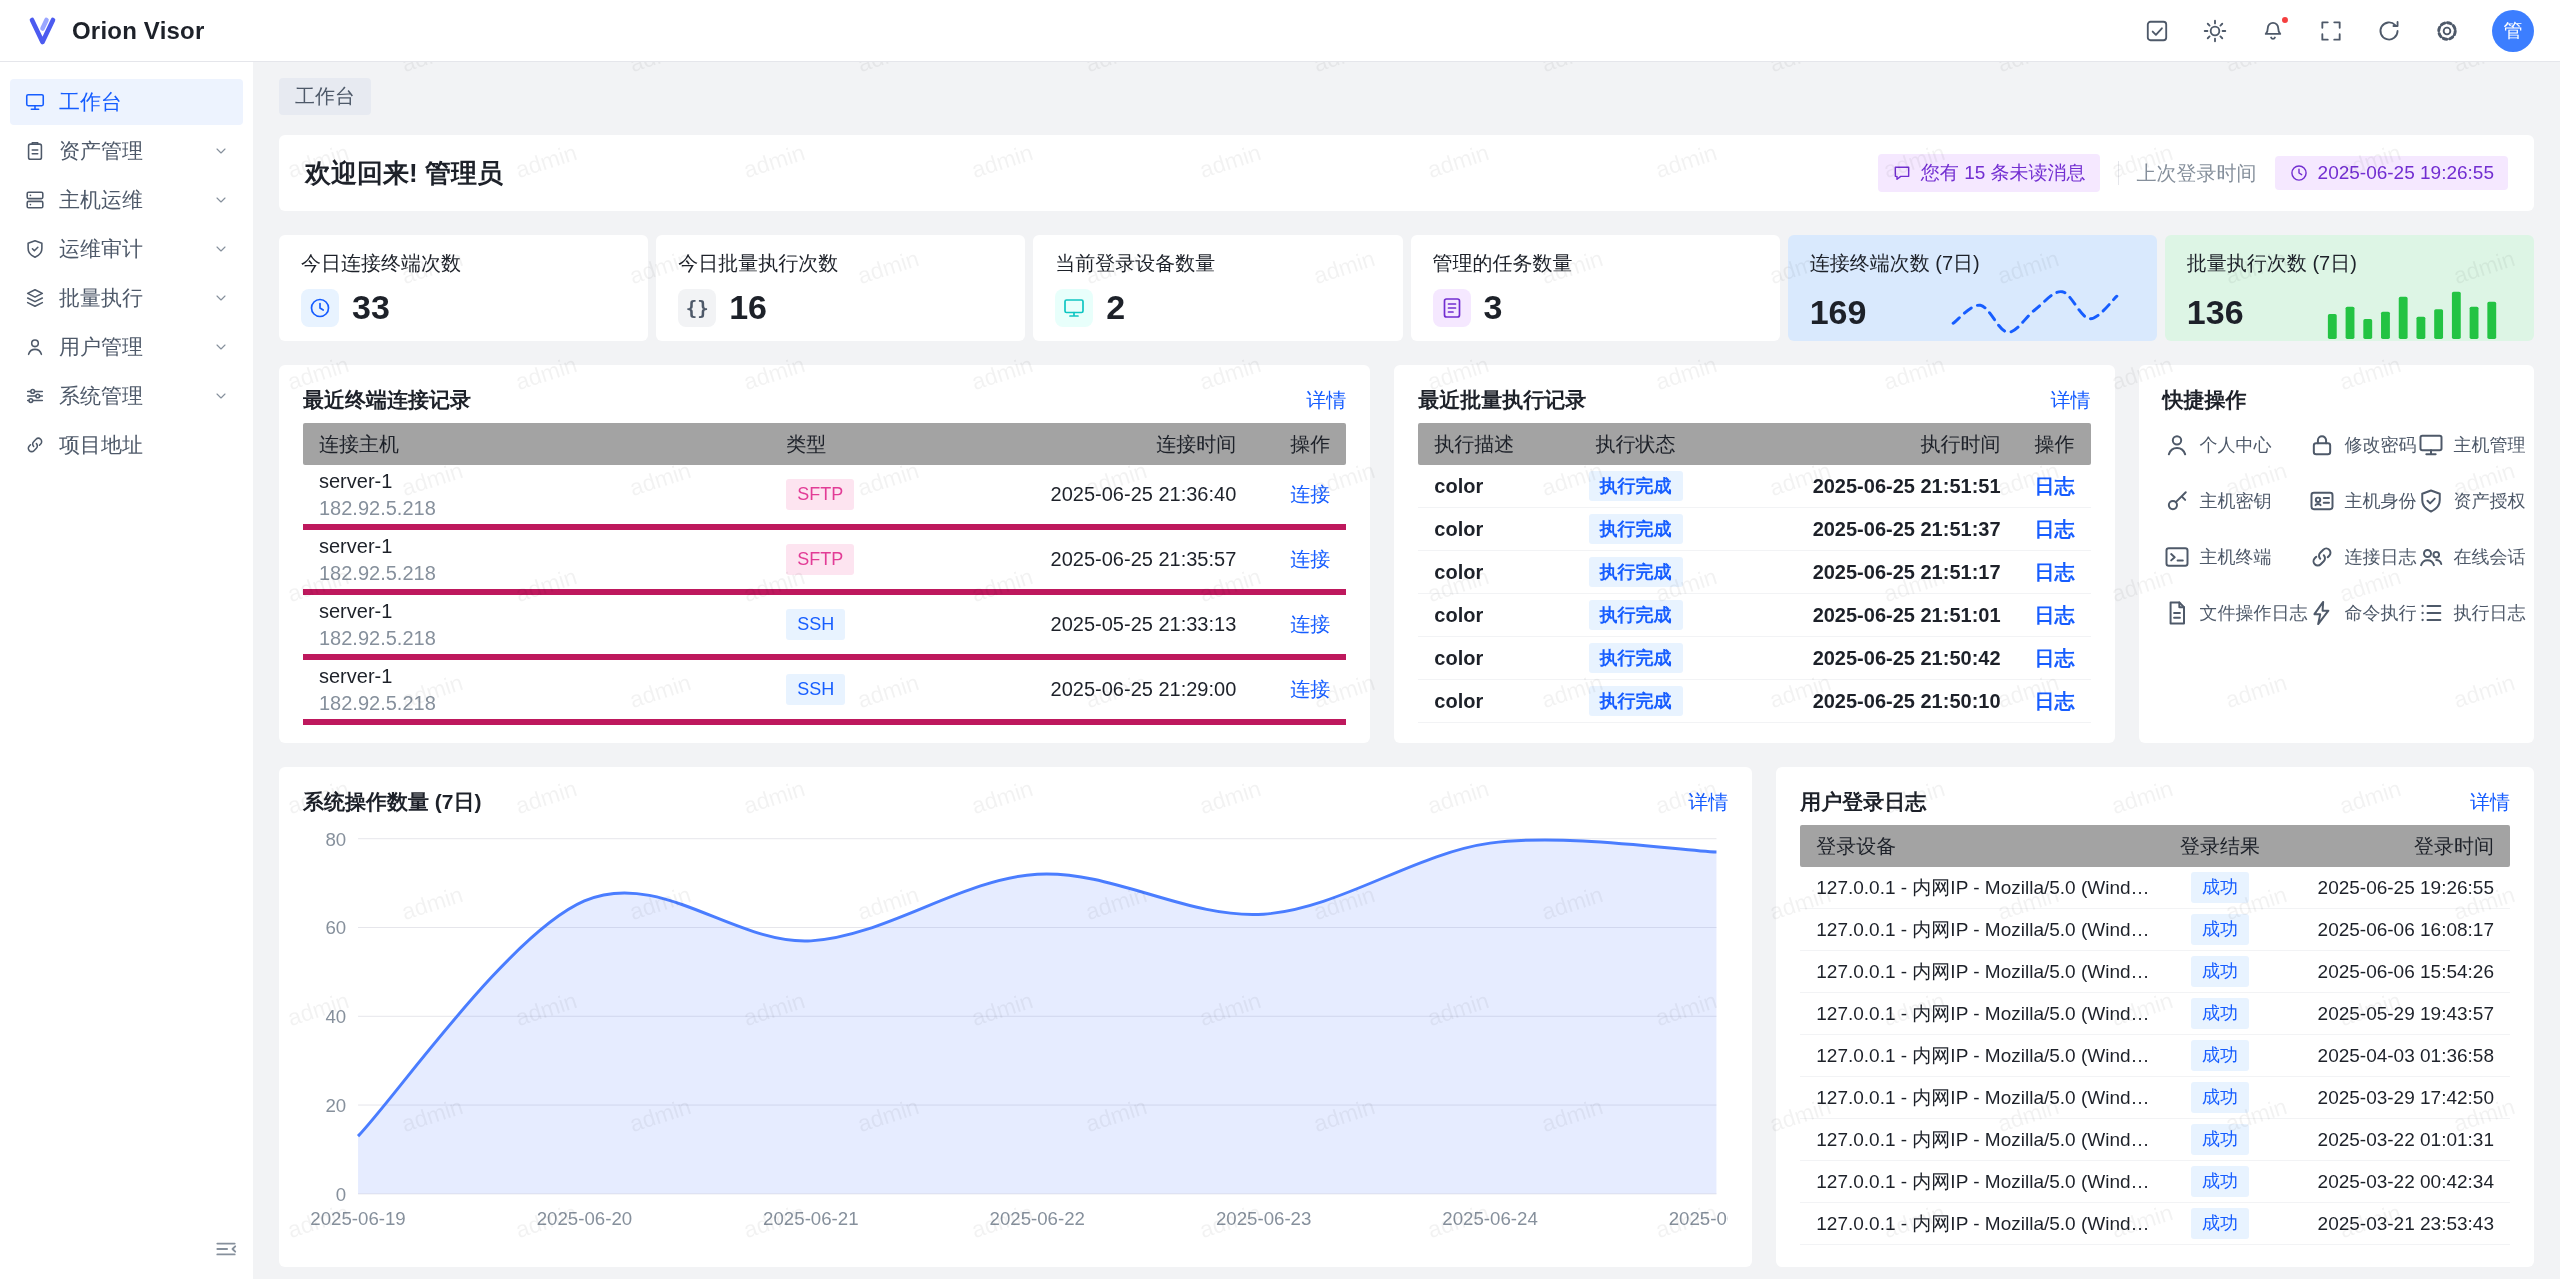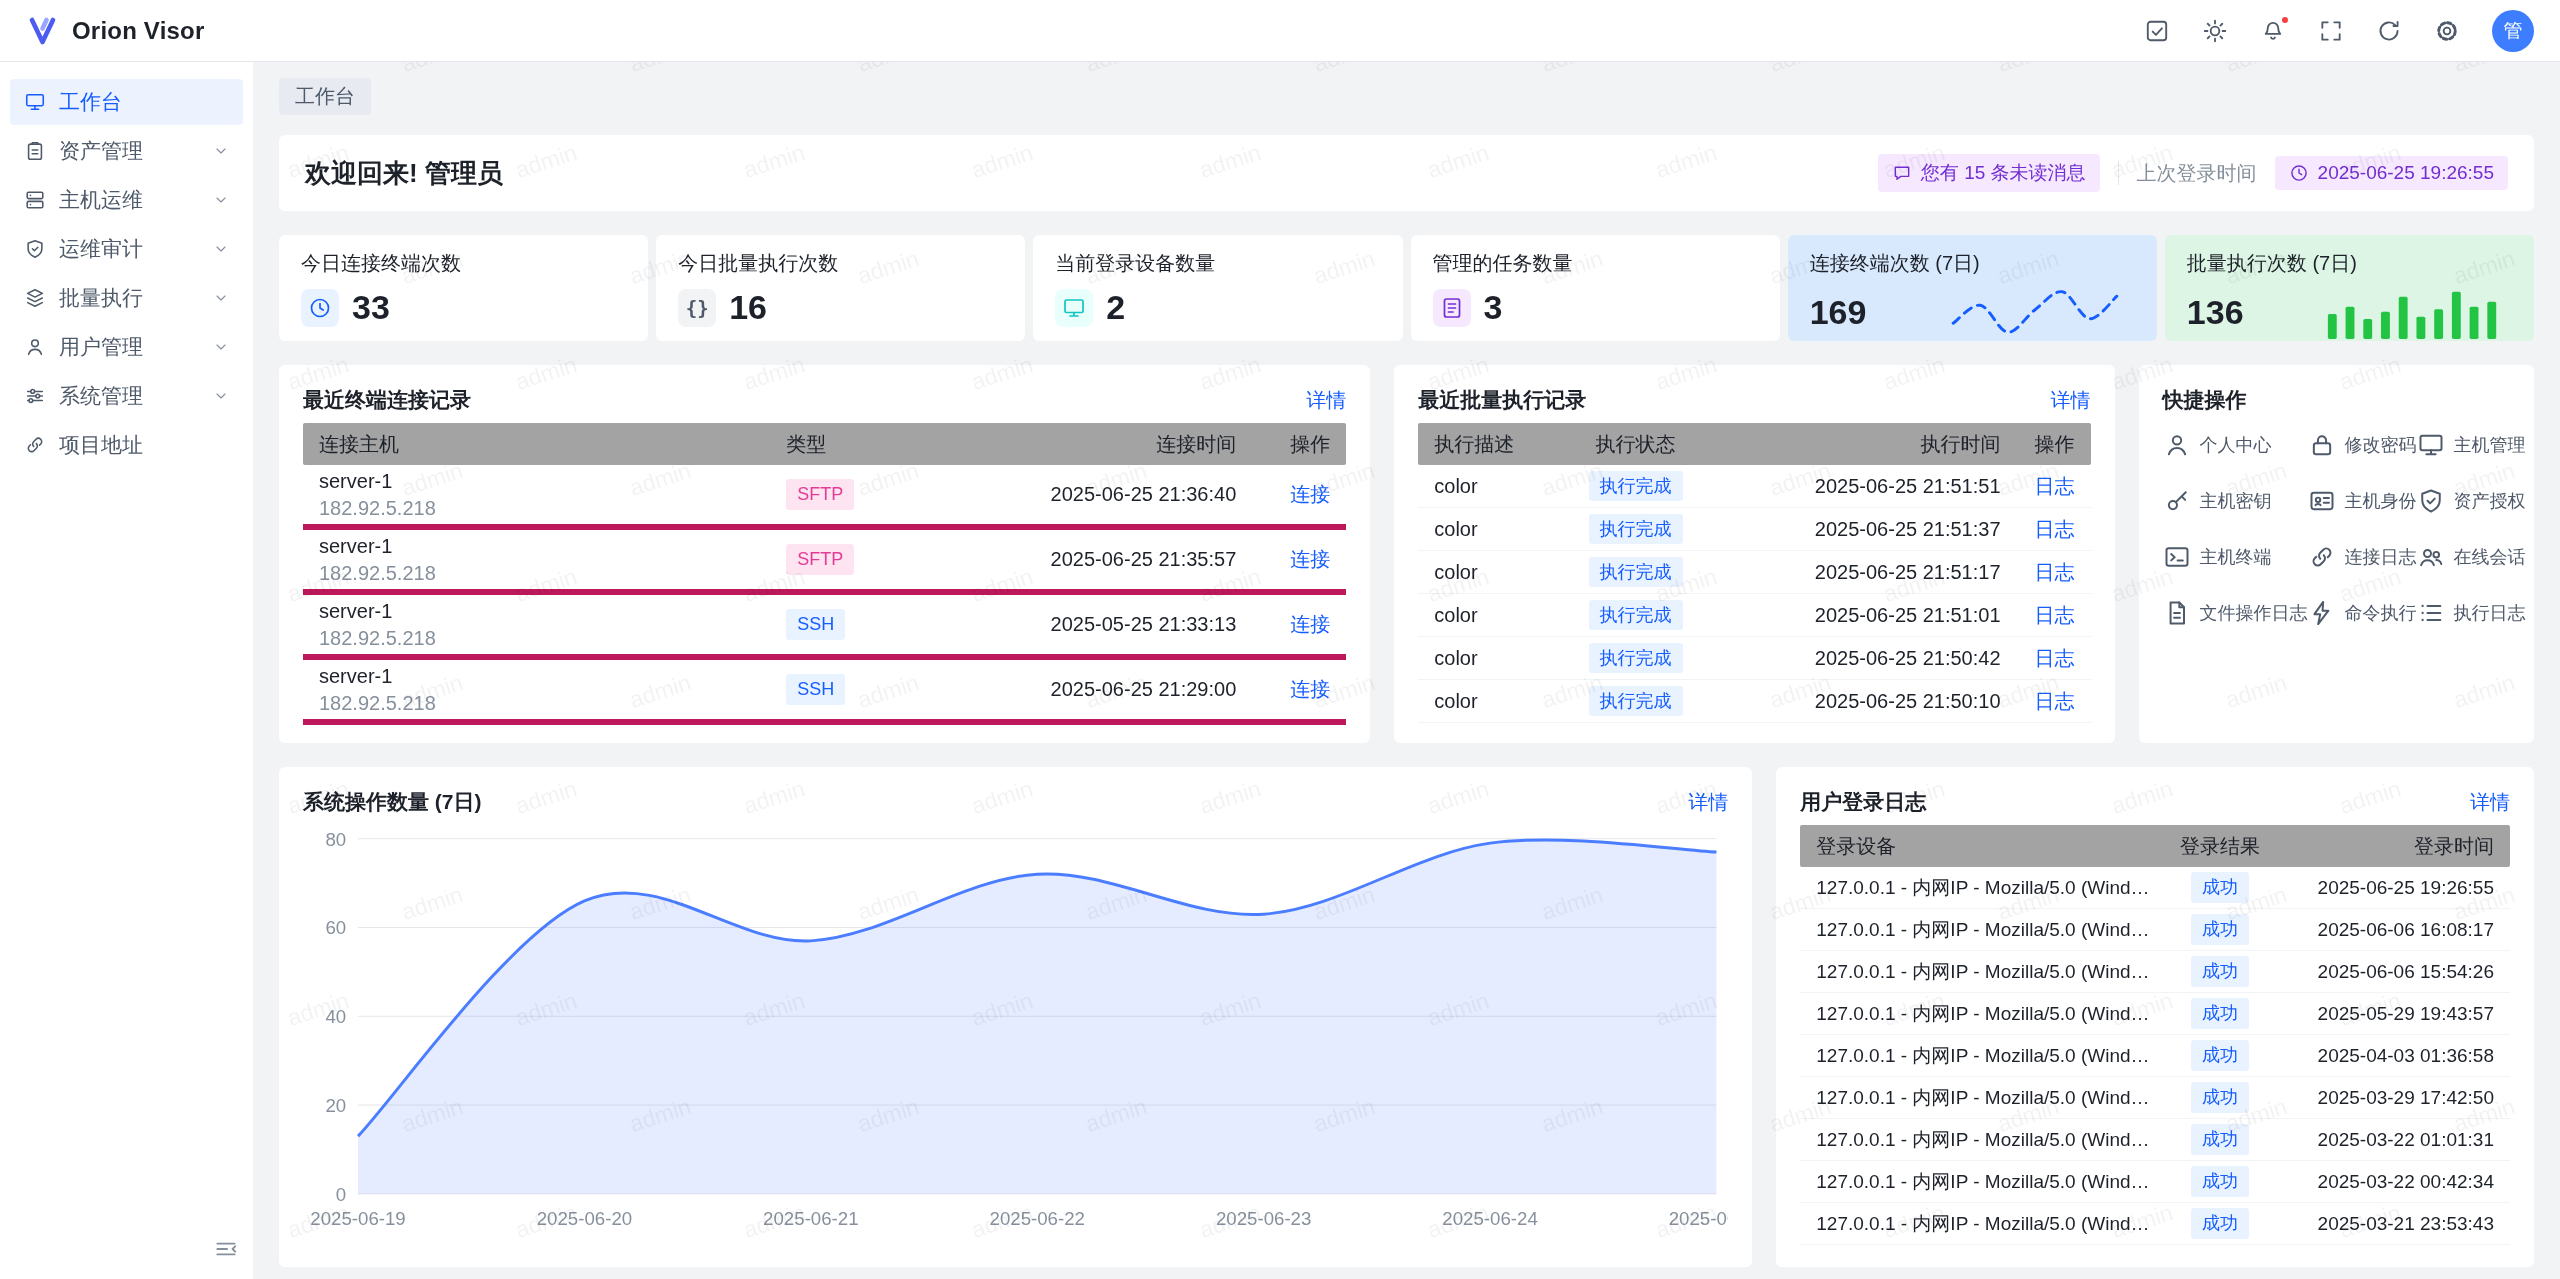--- a/index.html
+++ b/index.html
@@ -96,21 +96,21 @@
   .card-quick { flex: 368; }
   .card-chart { flex: 1492; }
   .card-login { flex: 743; }
   .card-head { display: flex; align-items: center; justify-content: space-between; height: 34px; margin-bottom: 6px; }
   .card-title { font-size: 21px; font-weight: 700; }
   .link { color: #165dff; font-size: 20px; cursor: pointer; text-decoration: none; }
 
   .thead { display: flex; align-items: center; background: #a3a3a3; height: 42px; border-radius: 2px; font-weight: 500; color: #1d2129; font-size: 20px; }
   .trow { display: flex; align-items: center; font-size: 20px; }
   .t-terminal .trow { height: 65px; border-bottom: 6px solid #be185d; }
-  .t-batch .trow { height: 43px; border-bottom: 1px solid #f2f3f5; }
+  .t-batch .trow { height: 43px; border-bottom: 1px solid #f2f3f5; font-weight: bold; }
   .t-login .trow { height: 42px; border-bottom: 1px solid #f2f3f5; font-size: 19px; }
   .t-login .thead { font-size: 20px; }
 
   .c-host { flex: 1; padding-left: 16px; min-width: 0; }
   .host-name { color: #1d2129; line-height: 1.35; }
   .host-ip { color: #86909c; line-height: 1.35; }
   .c-type { width: 150px; text-align: left; }
   .c-time { width: 300px; text-align: right; }
   .c-action { width: 110px; text-align: right; padding-right: 16px; }
 

